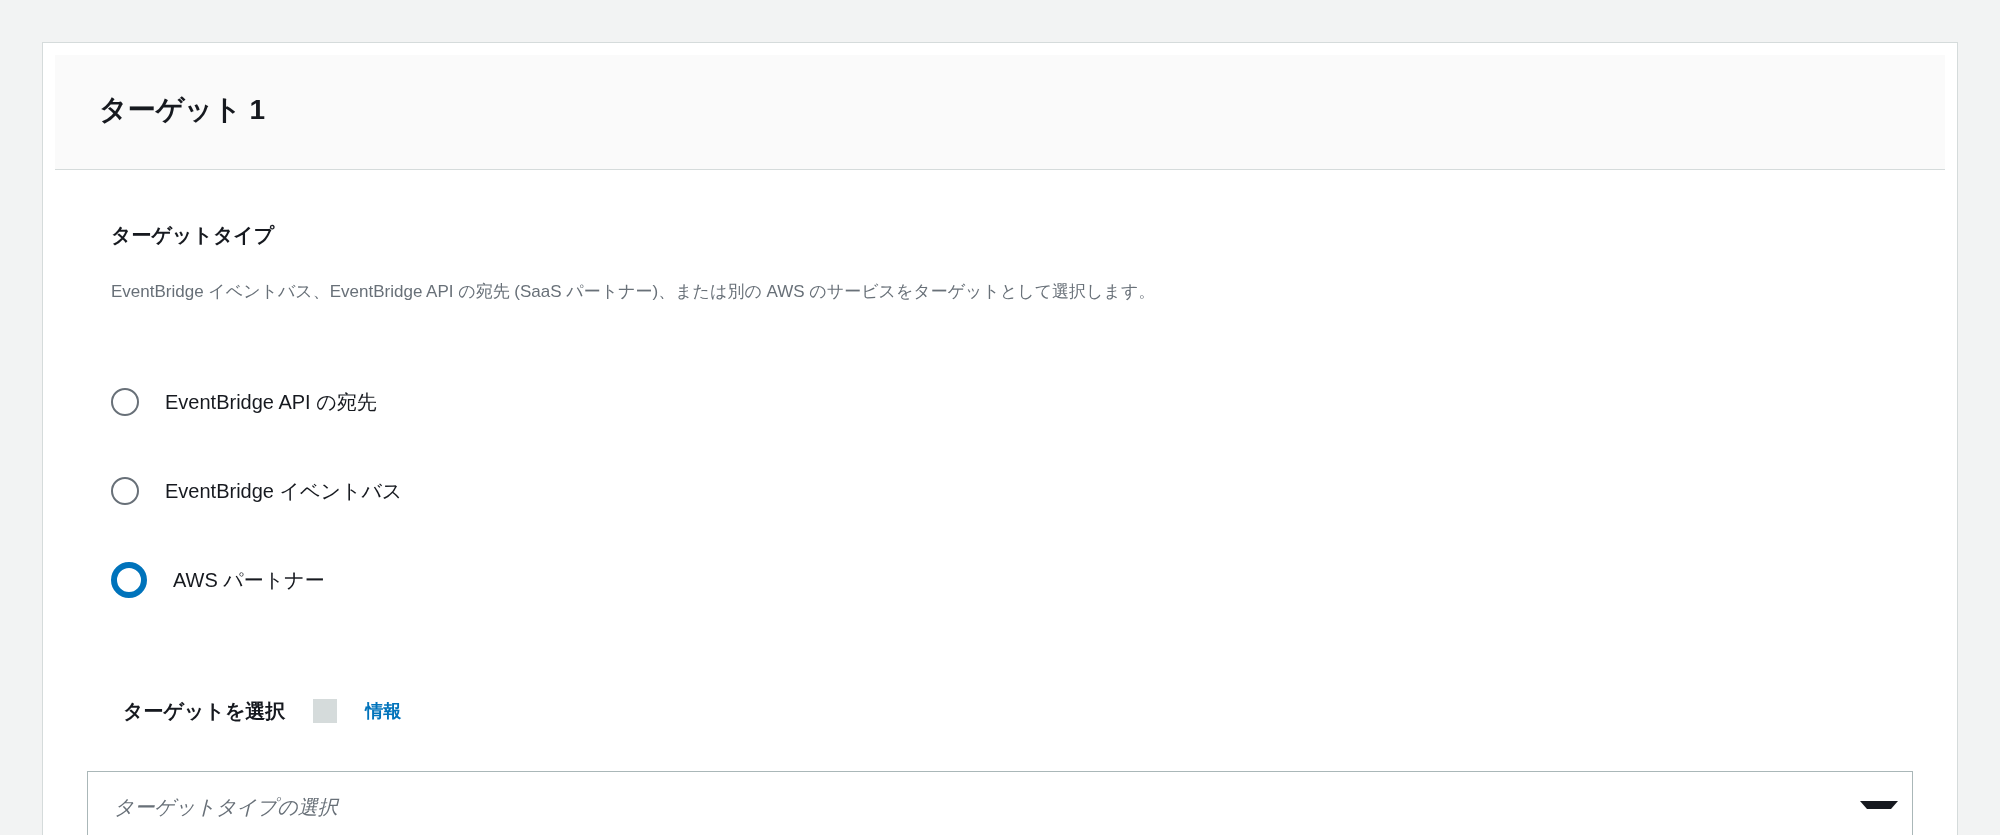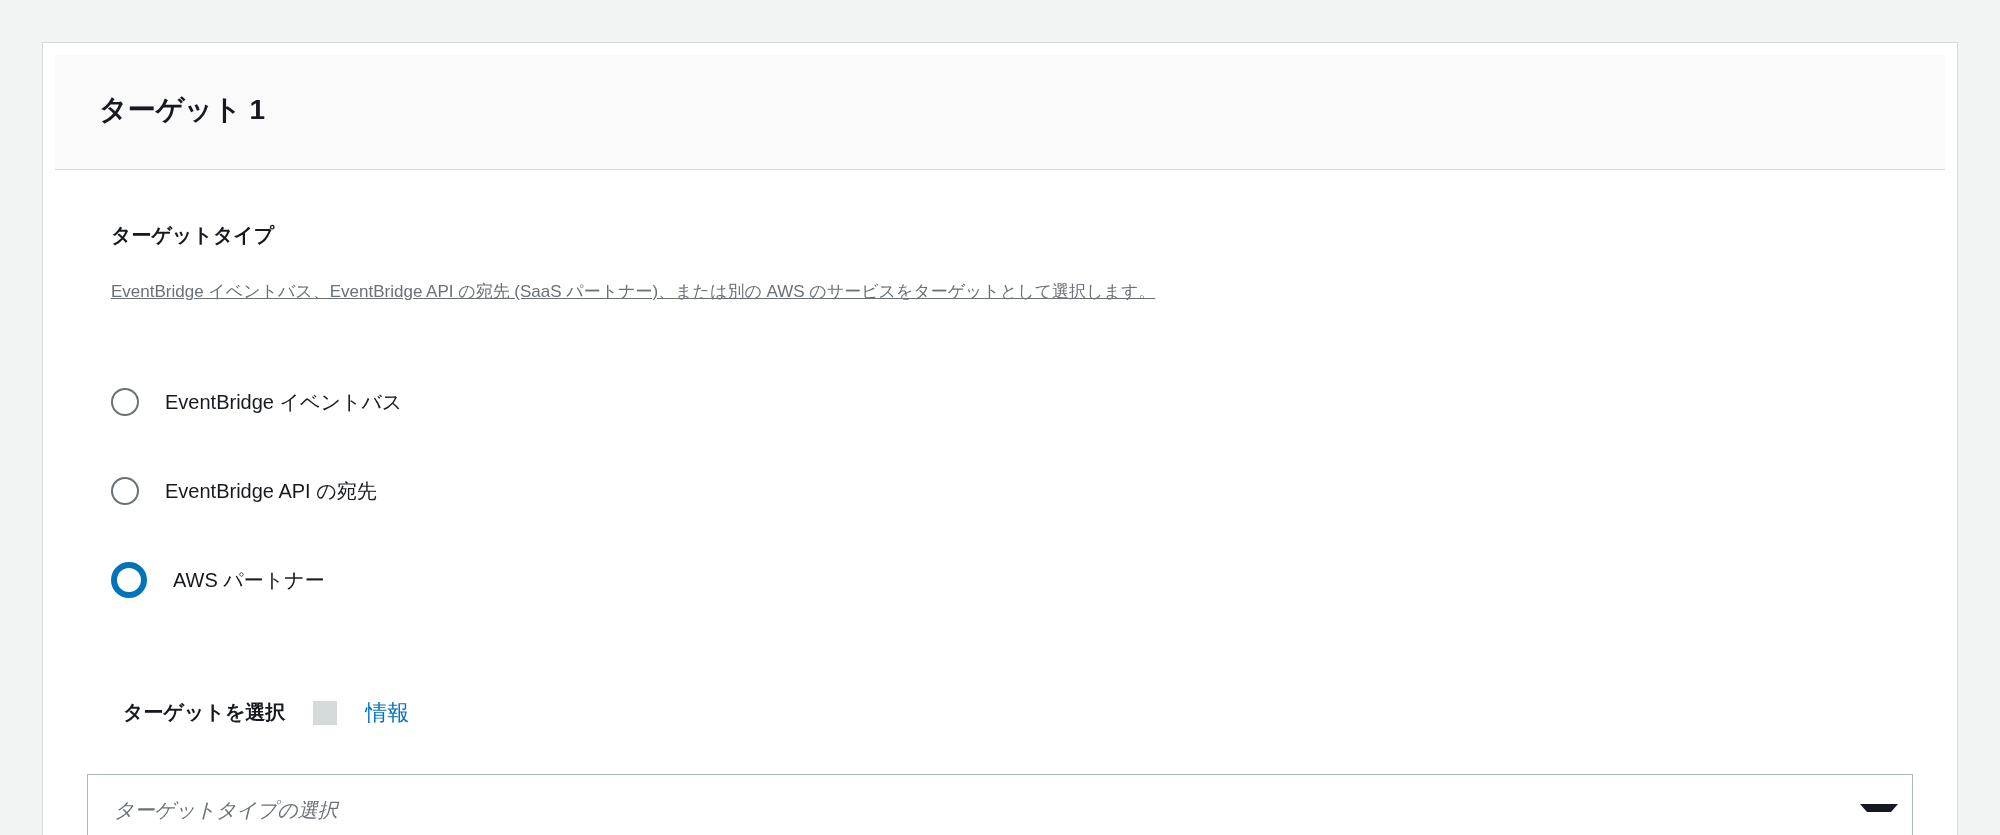--- a/index.html
+++ b/index.html
@@ -39,21 +39,20 @@
       font-size: 20px;
       font-weight: 700;
       color: #16191f;
       margin-bottom: 6px;
     }
     .field-description {
       font-size: 17px;
       color: #687078;
       line-height: 1.5;
       margin-bottom: 14px;
-      text-decoration: underline;
     }
     .radio-group {
       display: flex;
       flex-direction: column;
       gap: 14px;
       margin-bottom: 32px;
     }
     .radio-option {
       display: flex;
       align-items: center;
@@ -83,22 +82,22 @@
       align-items: center;
       gap: 16px;
     }
     .divider-vert {
       width: 1px;
       height: 22px;
       background: #d5dbdb;
     }
     .info-link {
       color: #0073bb;
-      font-size: 22px;
-      font-weight: 400;
+      font-size: 18px;
+      font-weight: 700;
       text-decoration: none;
       cursor: pointer;
       text-align: center;
     }
     .select-box {
       width: 100%;
       border: 1px solid #aab7b8;
       padding: 10px 14px;
       display: flex;
       align-items: flex-end;
@@ -130,25 +129,25 @@
   <div class="panel-body">
 
     <div class="field-group">
       <div class="field-label">ターゲットタイプ</div>
       <div class="field-description">EventBridge イベントバス、EventBridge API の宛先 (SaaS パートナー)、または別の AWS のサービスをターゲットとして選択します。</div>
     </div>
 
     <div class="radio-group">
       <label class="radio-option">
         <span class="radio-circle"></span>
-        <span class="radio-label">EventBridge イベントバス</span>
+        <span class="radio-label">EventBridge API の宛先</span>
       </label>
       <label class="radio-option">
         <span class="radio-circle"></span>
-        <span class="radio-label">EventBridge API の宛先</span>
+        <span class="radio-label">EventBridge イベントバス</span>
       </label>
       <label class="radio-option">
         <span class="radio-circle selected"></span>
         <span class="radio-label">AWS パートナー</span>
       </label>
     </div>
 
     <div class="field-group">
       <div class="label-row">
         <span class="field-label" style="margin-bottom:0">ターゲットを選択</span>

